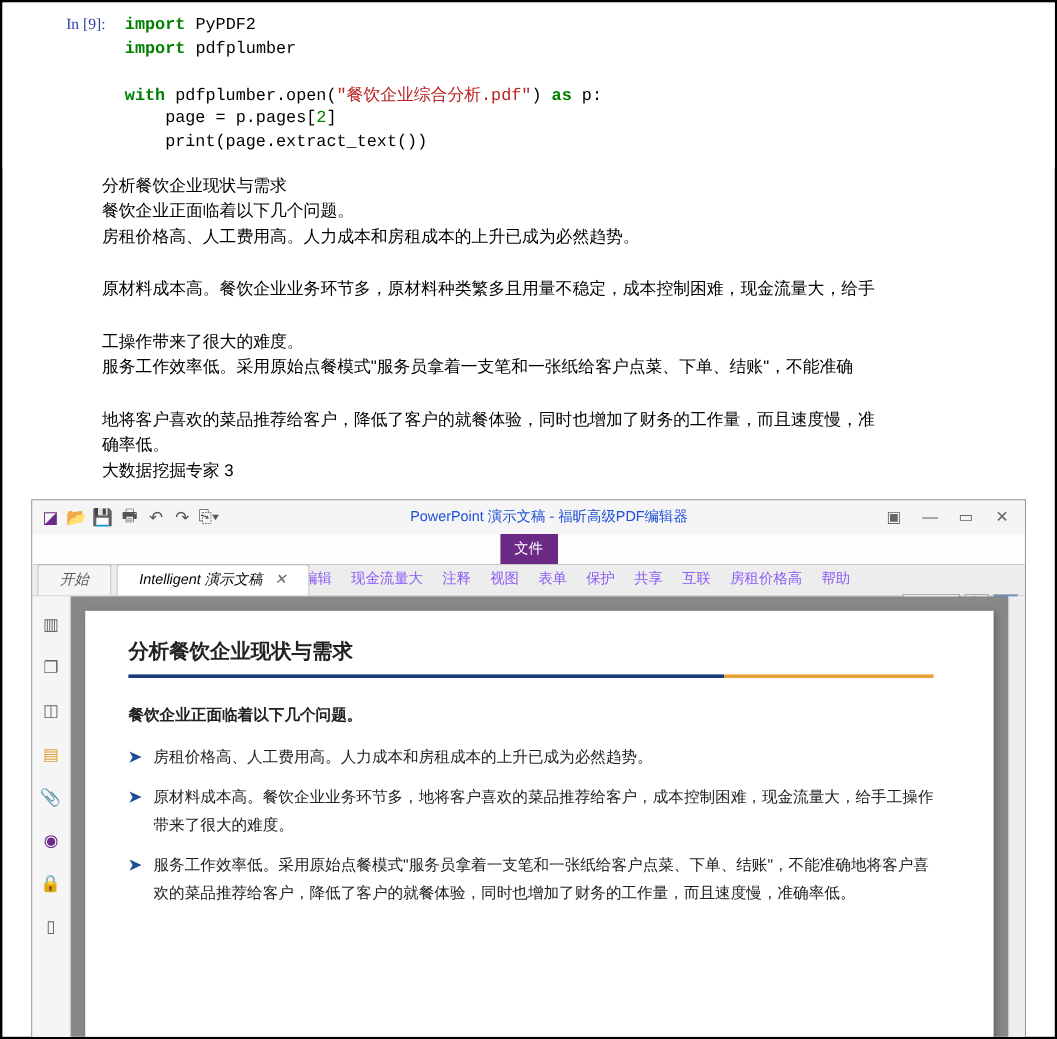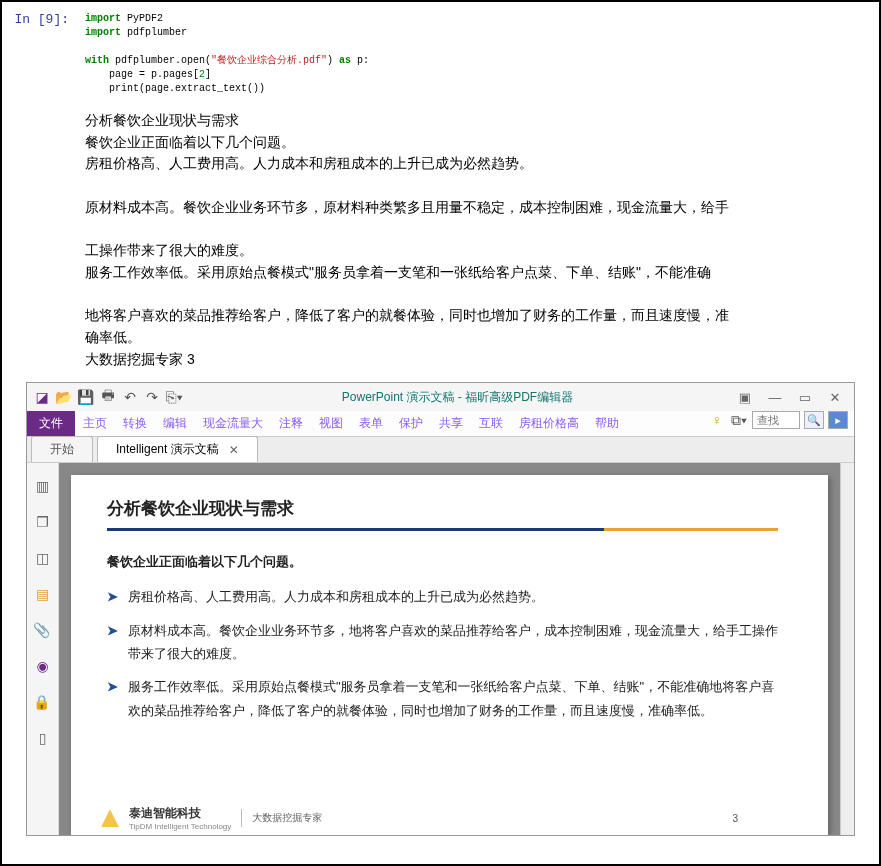--- a/index.html
+++ b/index.html
@@ -13,28 +13,29 @@
 }
 .notebook-cell {
   display: flex;
   padding: 6px 0;
   background: #fff;
 }
 .prompt {
   width: 75px;
   text-align: right;
   padding: 4px 8px 4px 4px;
-  font-family: Liberation Mono, monospace;
+  font-family: Liberation Serif, serif;
   font-size: 13px;
   color: #303F9F;
+  margin-left: 19px;
 }
 .code-area {
   flex: 1;
   font-family: "Consolas", "Courier New", monospace;
-  font-size: 10px;
+  font-size: 14px;
   line-height: 1.4;
   padding: 4px 8px;
   white-space: pre;
 }
 .kw-green { color: #008000; font-weight: bold; }
 .kw-str { color: #BA2121; }
 .kw-num { color: #008000; }
 .output-area {
   padding: 4px 8px 4px 83px;
   font-family: "SimSun", "Microsoft YaHei", sans-serif;
@@ -57,29 +58,30 @@
   background: #f5f5f5;
   padding: 0 6px;
   gap: 4px;
 }
 .tb-icon {
   width: 18px; height: 18px;
   display:inline-flex; align-items:center; justify-content:center;
   font-size:14px;
   color:#555;
 }
-.tb-title { flex:1; text-align:center; color:#0f766e; font-size:12px; }
+.tb-title { flex:1; text-align:center; color:#1d4ed8; font-size:12px; }
 .tb-winbtn { width:26px; text-align:center; color:#666; font-size:13px; }
 .menubar {
   display:flex;
-  align-items:flex-start;
+  align-items:center;
   height: 26px;
   background:#fdfdfd;
   border-bottom:1px solid #ccc;
   padding: 0 0 0 0;
+  flex-direction: column;
 }
 .file-tab {
   background:#6b2a86;
   color:#fff;
   padding:4px 12px;
   font-size:12px;
 }
 .menu-item {
   padding: 4px 8px;
   color:#8b5cf6;
@@ -120,20 +122,21 @@
   border:1px solid #bbb;
   border-bottom:none;
   background:#fff;
   padding:4px 18px;
   font-size:12px;
   margin-left:4px;
   border-radius:3px 3px 0 0;
   display:flex;
   align-items:center;
   gap:10px;
+  font-style:italic;
 }
 .doc-tab.inactive {
   background:#f5f5f5;
   color:#555;
 }
 .tab-close { color:#666; font-size:12px; }
 .app-body {
   display:flex;
   height: 372px;
 }
@@ -311,27 +314,17 @@
             </div>
             <div class="pdf-bullet">
               <span class="bullet-mark">➤</span>
               <span>原材料成本高。餐饮企业业务环节多，地将客户喜欢的菜品推荐给客户，成本控制困难，现金流量大，给手工操作带来了很大的难度。</span>
             </div>
             <div class="pdf-bullet">
               <span class="bullet-mark">➤</span>
               <span>服务工作效率低。采用原始点餐模式"服务员拿着一支笔和一张纸给客户点菜、下单、结账"，不能准确地将客户喜欢的菜品推荐给客户，降低了客户的就餐体验，同时也增加了财务的工作量，而且速度慢，准确率低。</span>
             </div>
           </div>
-        <div class="pdf-footer">
-          <div class="logo-tri"></div>
-          <div>
-            <div class="brand-text">泰迪智能科技</div>
-            <div class="brand-sub">TipDM Intelligent Technology</div>
-          </div>
-          <div class="sep"></div>
-          <div>大数据挖掘专家</div>
-          <div class="pg">3</div>
-        </div>
       </div>
     </div>
     <div class="scroll-v"></div>
   </div>
 </div>
 
 </body></html>

